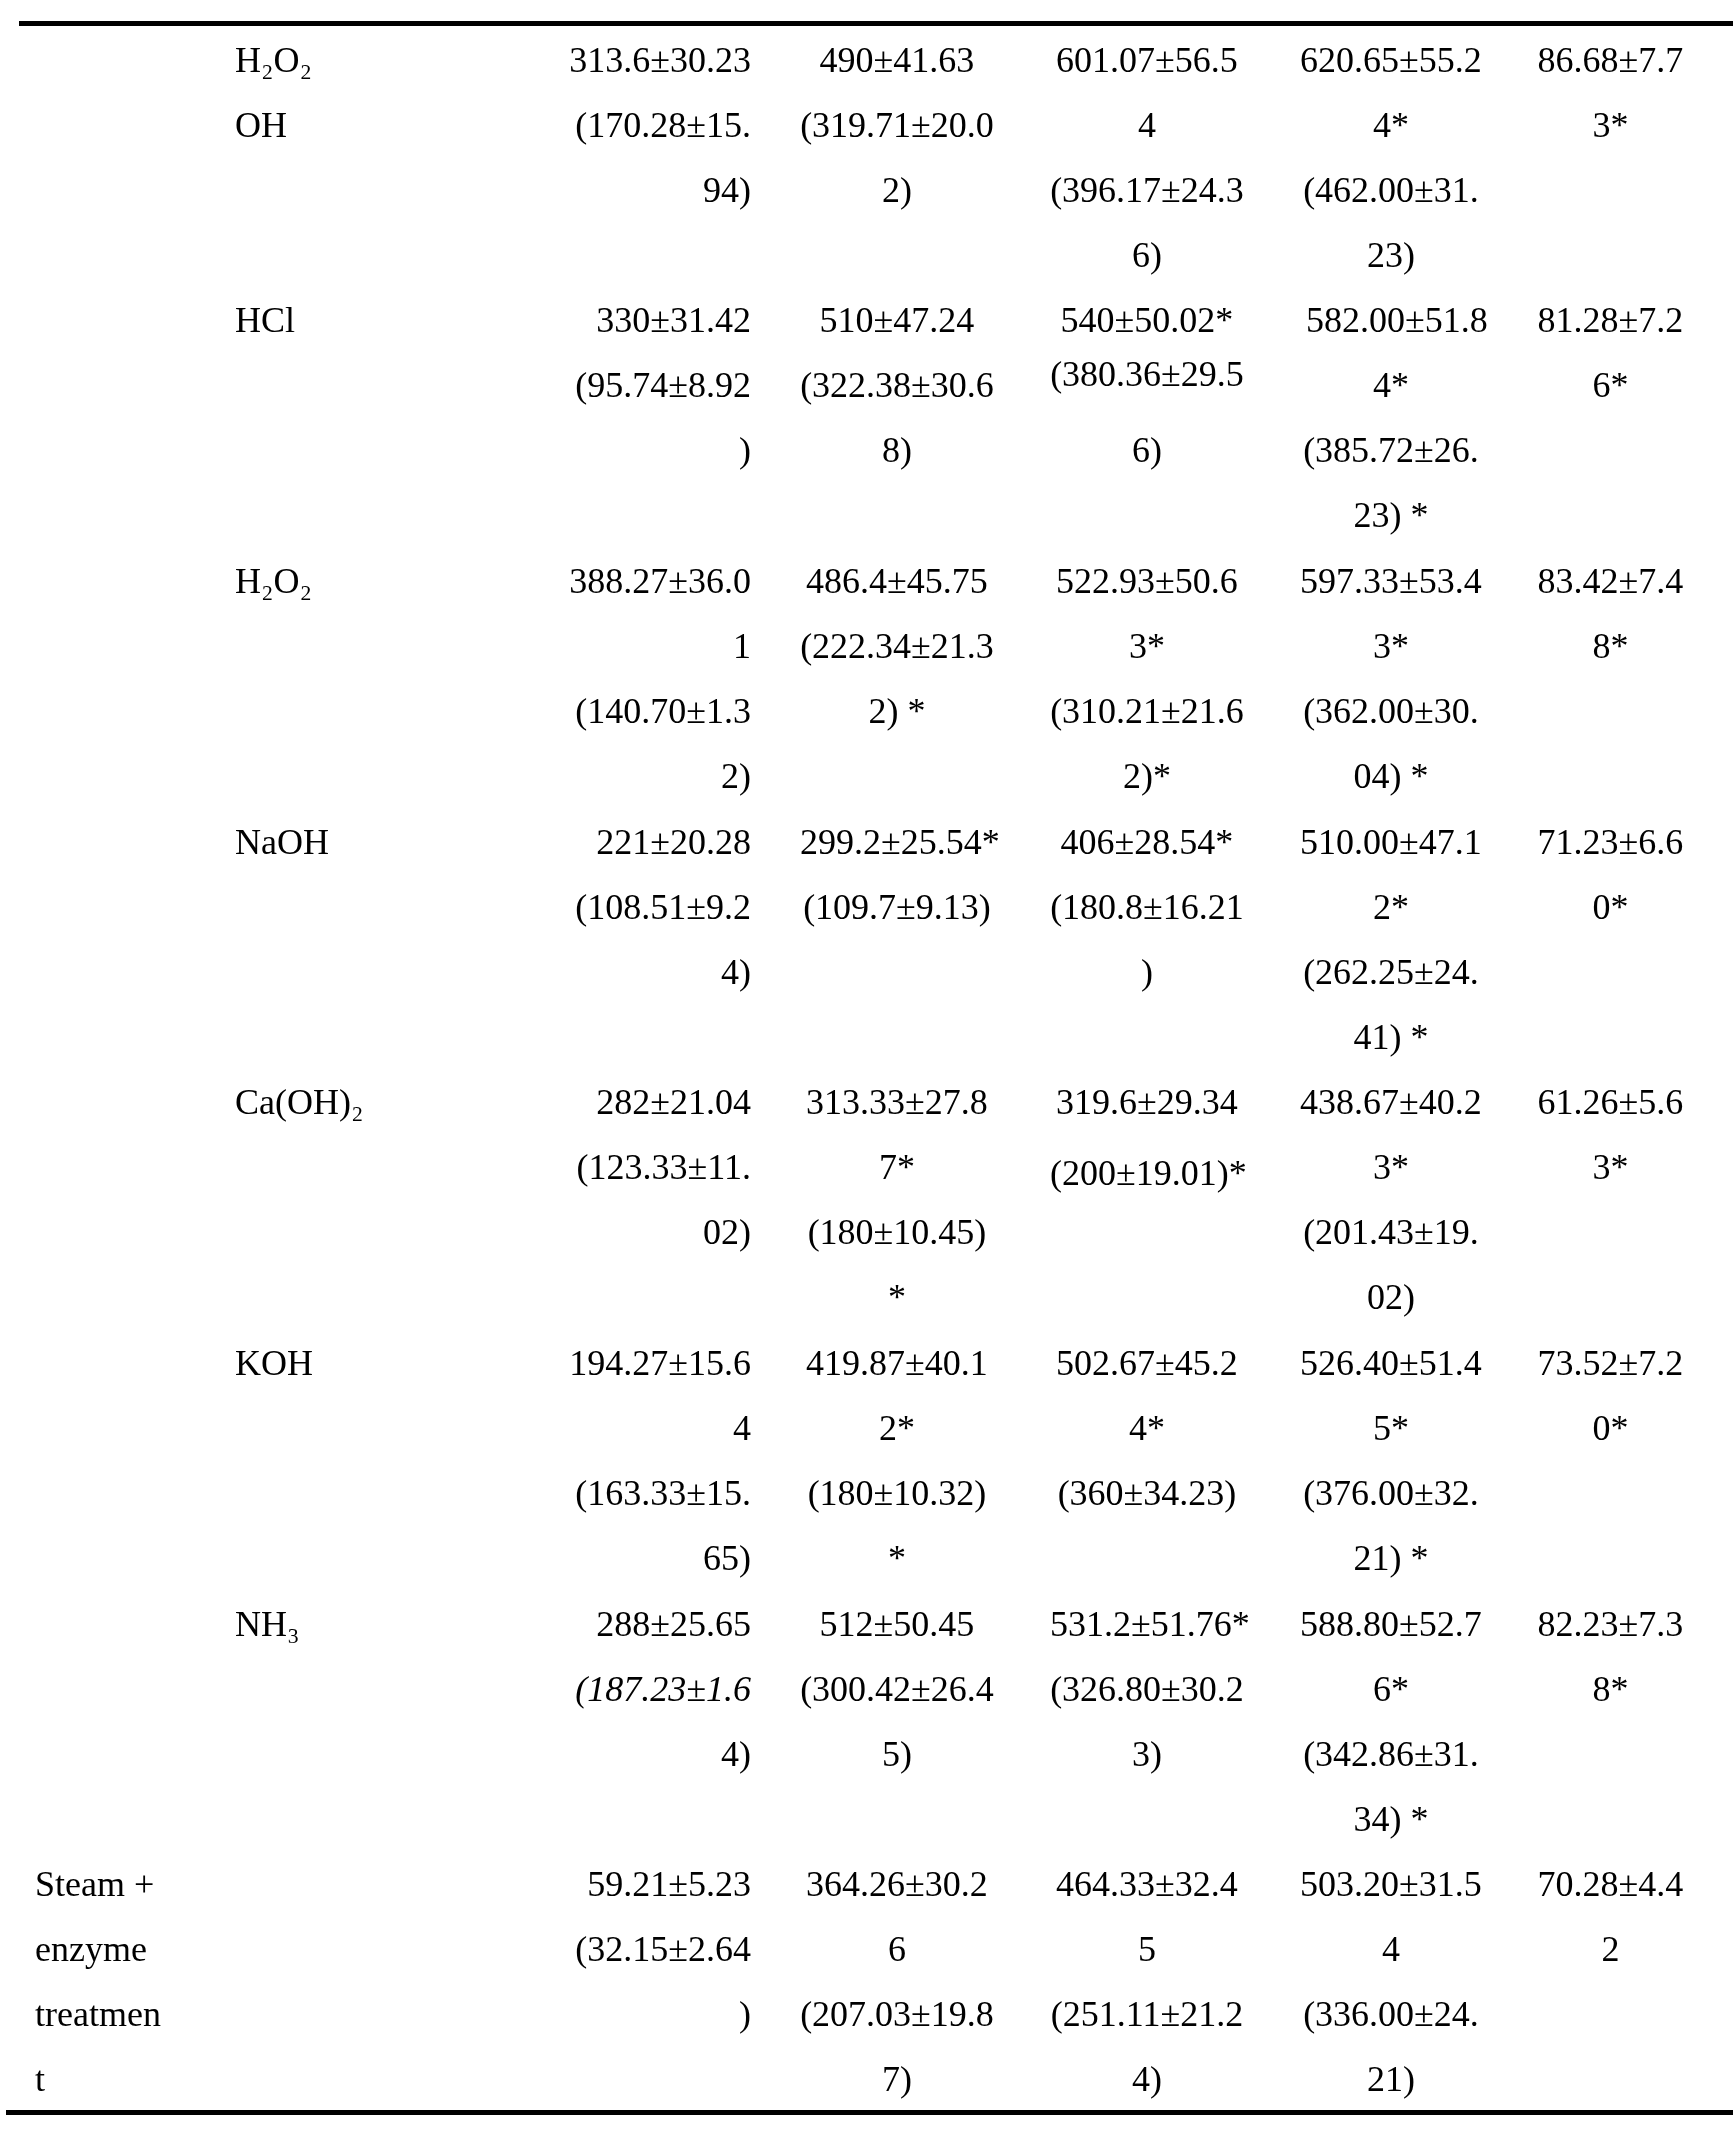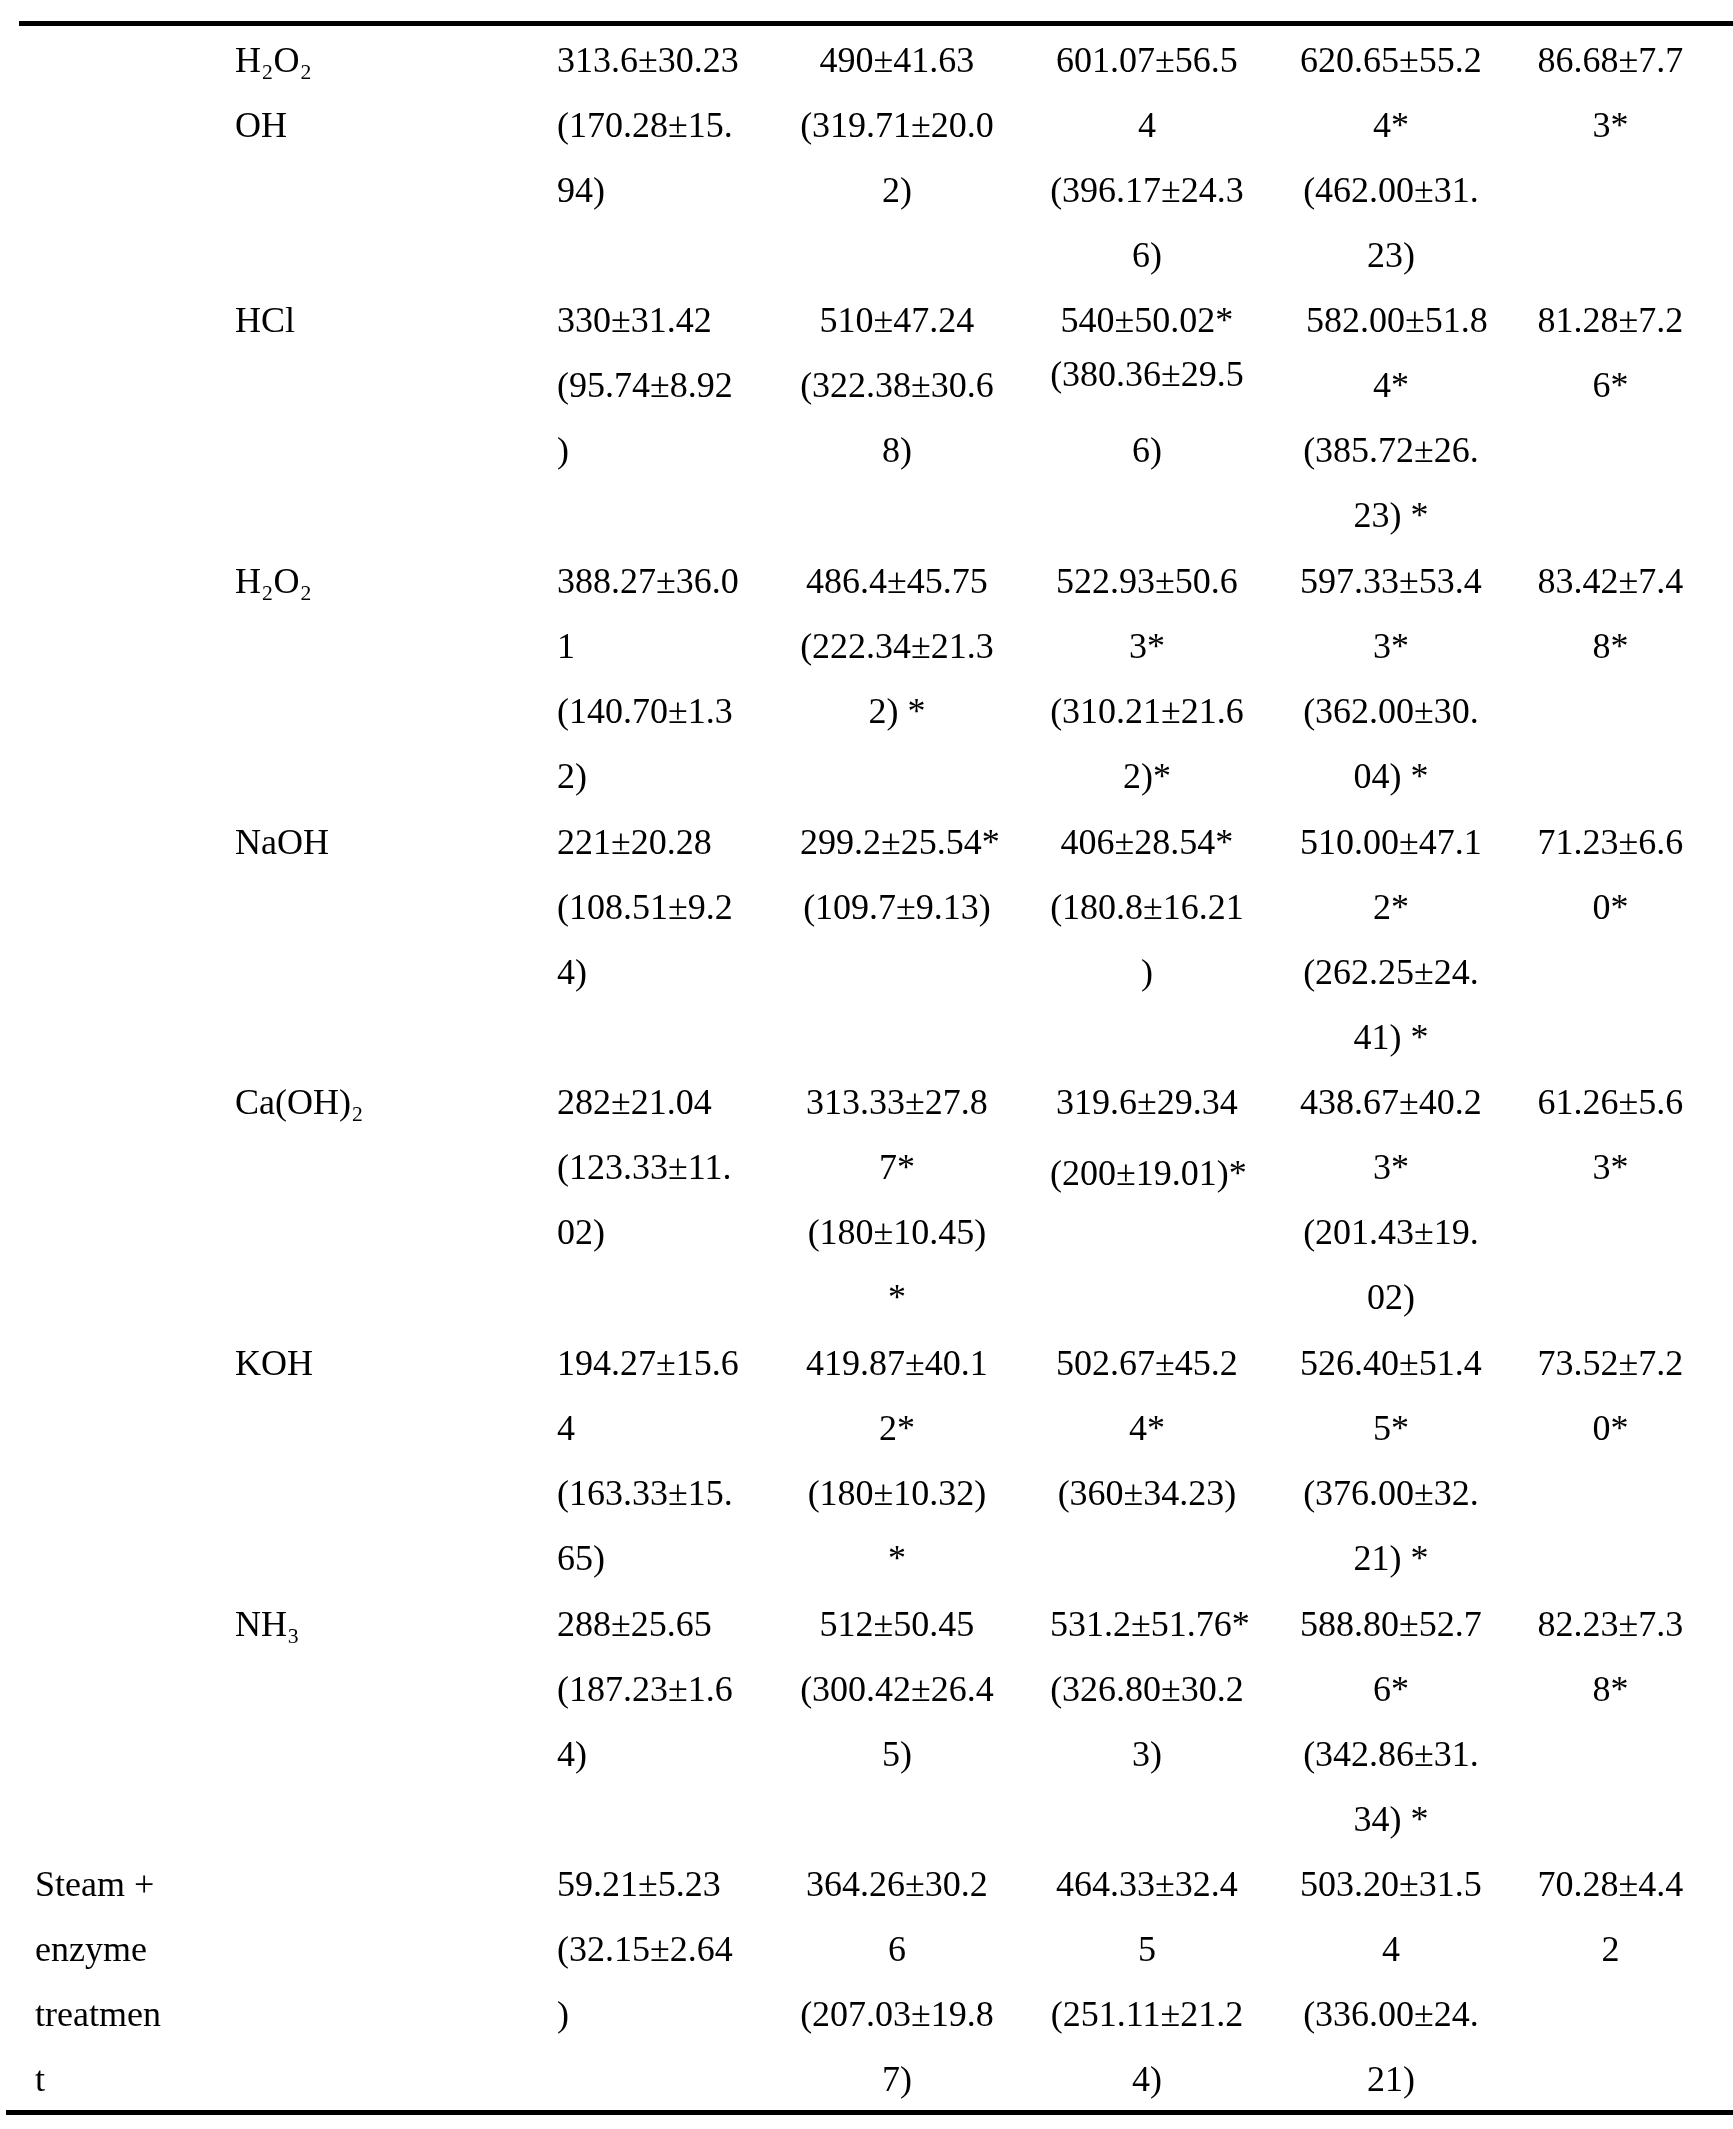--- a/index.html
+++ b/index.html
@@ -5,21 +5,21 @@
   html, body { margin:0; padding:0; background:#ffffff; }
   body { width:1734px; height:2129px; position:relative; overflow:hidden;
          font-family:"Liberation Serif","DejaVu Serif",serif; color:#000; font-size:36px; }
   .rule { position:absolute; left:18.5px; width:1715px; height:4.6px; background:#000; }
   .rule.top { top:21px; }
   .rule.bottom { top:2110px; left:5.5px; width:1728px; }
   .row { position:absolute; left:0; width:1734px; }
   .cell { position:absolute; top:0; line-height:65px; white-space:pre; }
   .c-group { left:35px; text-align:left; }
   .c-chem  { left:235px; text-align:left; }
-  .c-d0 { left:557px; width:194px; text-align:left; }
+  .c-d0 { left:557px; width:194px; text-align:right; }
   .c-d1 { left:800px; width:194px; text-align:center; }
   .c-d2 { left:1050px; width:194px; text-align:center; }
   .c-d3 { left:1294px; width:194px; text-align:center; }
   .c-d4 { left:1523px; width:175px; text-align:center; }
 </style>
 </head>
 <body>
 
 <div class="rule top"></div>
 
@@ -133,21 +133,21 @@
       <div class="cell c-d3" style="top: 0px;">526.40±51.4</div>
       <div class="cell c-d3" style="top: 65px;">5*</div>
       <div class="cell c-d3" style="top: 130px;">(376.00±32.</div>
       <div class="cell c-d3" style="top: 195px;">21) *</div>
       <div class="cell c-d4" style="top: 0px;">73.52±7.2</div>
       <div class="cell c-d4" style="top: 65px;">0*</div>
     </div>
     <div class="row" style="top: 1592px;">
       <div class="cell c-chem" style="top: 0px;">NH₃</div>
       <div class="cell c-d0" style="top: 0px;">288±25.65</div>
-      <div class="cell c-d0" style="top: 65px;">(187.23±1.6</div>
+      <div class="cell c-d0" style="top: 65px; font-style: italic;">(187.23±1.6</div>
       <div class="cell c-d0" style="top: 130px;">4)</div>
       <div class="cell c-d1" style="top: 0px;">512±50.45</div>
       <div class="cell c-d1" style="top: 65px;">(300.42±26.4</div>
       <div class="cell c-d1" style="top: 130px;">5)</div>
       <div class="cell c-d2" style="top: 0px;">531.2±51.76*</div>
       <div class="cell c-d2" style="top: 65px;">(326.80±30.2</div>
       <div class="cell c-d2" style="top: 130px;">3)</div>
       <div class="cell c-d3" style="top: 0px;">588.80±52.7</div>
       <div class="cell c-d3" style="top: 65px;">6*</div>
       <div class="cell c-d3" style="top: 130px;">(342.86±31.</div>

